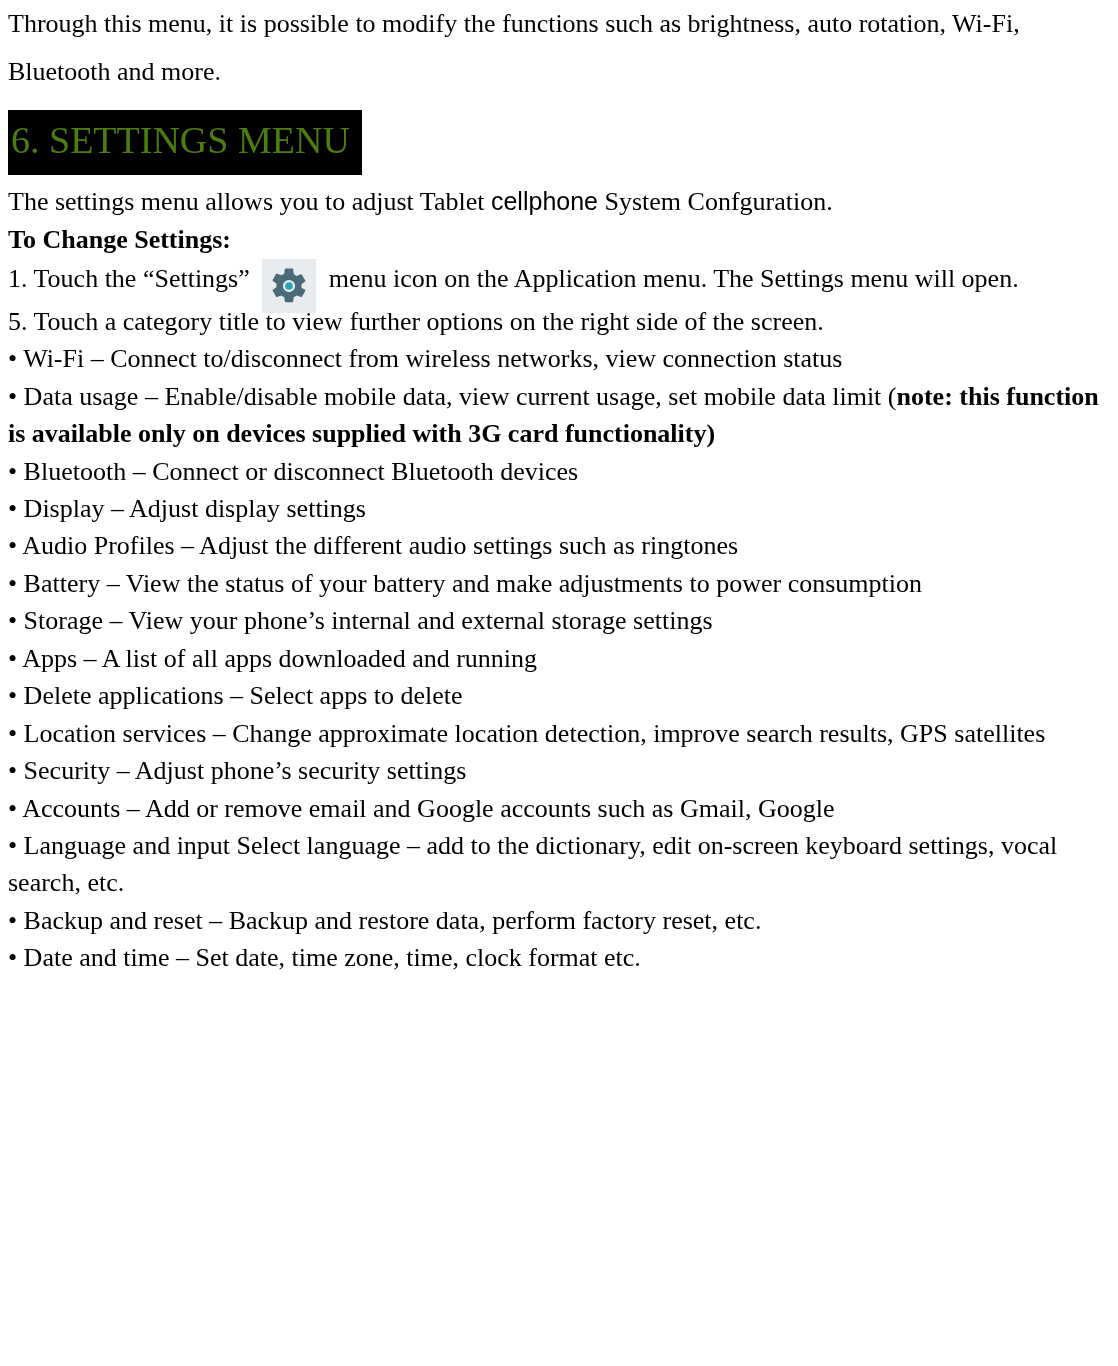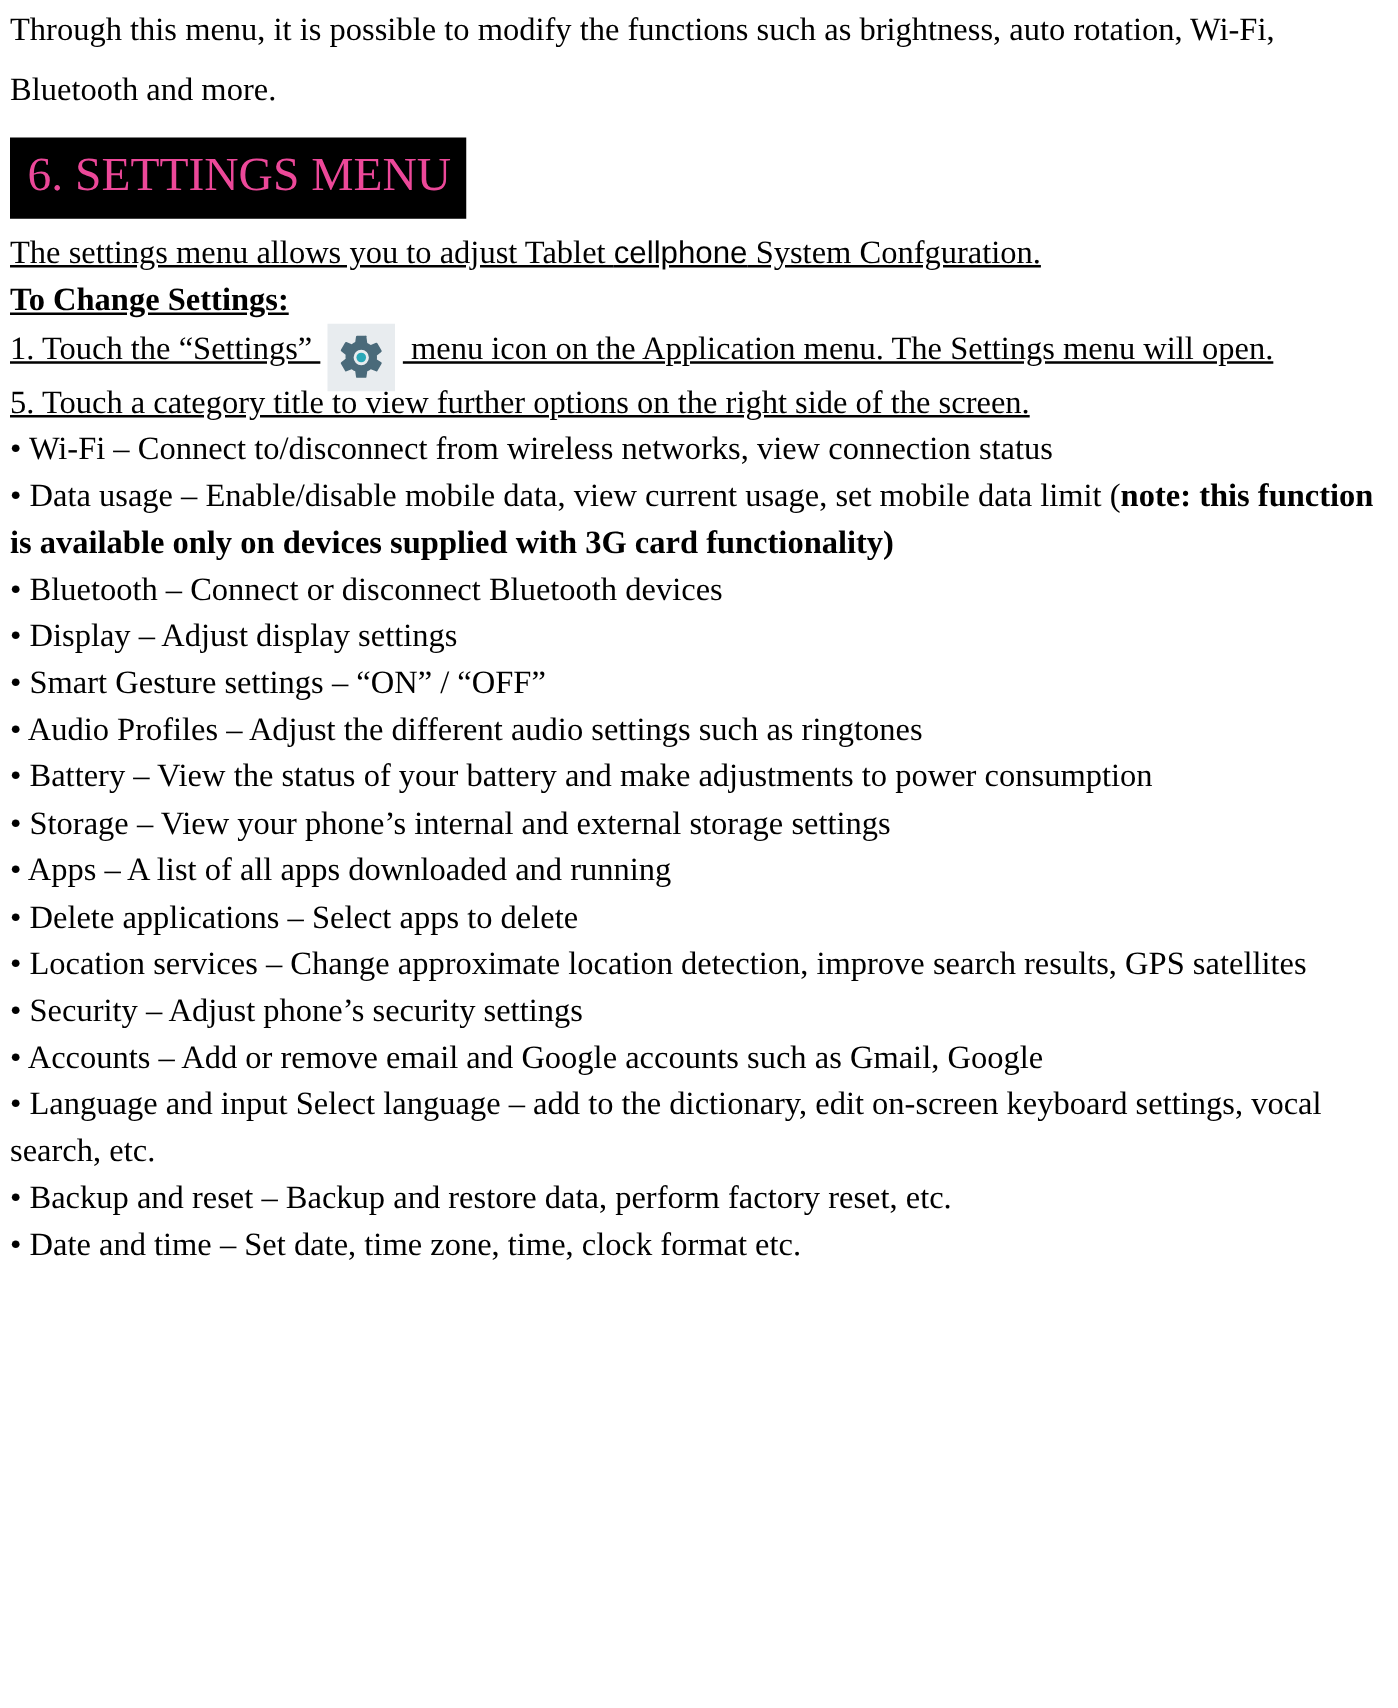--- a/index.html
+++ b/index.html
@@ -11,29 +11,28 @@
       color: #000;
       width: 1102px;
     }
     .intro-line {
       line-height: 1.85;
       margin-bottom: 6px;
     }
     .section-heading {
       display: inline-block;
       background: #000;
-      color: #ec4899;
+      color: #4d7c0f;
       font-size: 38px;
-      padding: 2px 12px 6px 14px;
+      padding: 2px 12px 6px 3px;
       margin: 8px 0 8px 0;
       font-weight: normal;
     }
     .body-text {
       line-height: 1.45;
-      text-decoration: underline;
     }
     .bold {
       font-weight: bold;
     }
     .settings-icon-wrapper {
       display: inline-block;
       vertical-align: middle;
       background: #e8ecef;
       width: 54px;
       height: 54px;
@@ -87,21 +86,20 @@
 
 <div class="body-text">5. Touch a category title to view further options on the right side of the screen.</div>
 
 <div class="bullets">
   <span class="bullet-row">• Wi-Fi – Connect to/disconnect from wireless networks, view connection status</span>
   <span class="bullet-row">
     <span>• Data usage – Enable/disable mobile data, view current usage, set mobile data limit (</span><span class="bold">note: this function is available only on devices supplied with 3G card functionality)</span>
   </span>
   <span class="bullet-row">• Bluetooth – Connect or disconnect Bluetooth devices</span>
   <span class="bullet-row">• Display – Adjust display settings</span>
-  <span class="bullet-row">• Smart Gesture settings – “ON” / “OFF”</span>
   <span class="bullet-row">• Audio Profiles – Adjust the different audio settings such as ringtones</span>
   <span class="bullet-row">• Battery – View the status of your battery and make adjustments to power consumption</span>
   <span class="bullet-row">• Storage – View your phone’s internal and external storage settings</span>
   <span class="bullet-row">• Apps – A list of all apps downloaded and running</span>
   <span class="bullet-row">• Delete applications – Select apps to delete</span>
   <span class="bullet-row">• Location services – Change approximate location detection, improve search results, GPS satellites</span>
   <span class="bullet-row">• Security – Adjust phone’s security settings</span>
   <span class="bullet-row">• Accounts – Add or remove email and Google accounts such as Gmail, Google</span>
   <span class="bullet-row">• Language and input Select language – add to the dictionary, edit on-screen keyboard settings, vocal search, etc.</span>
   <span class="bullet-row">• Backup and reset – Backup and restore data, perform factory reset, etc.</span>

